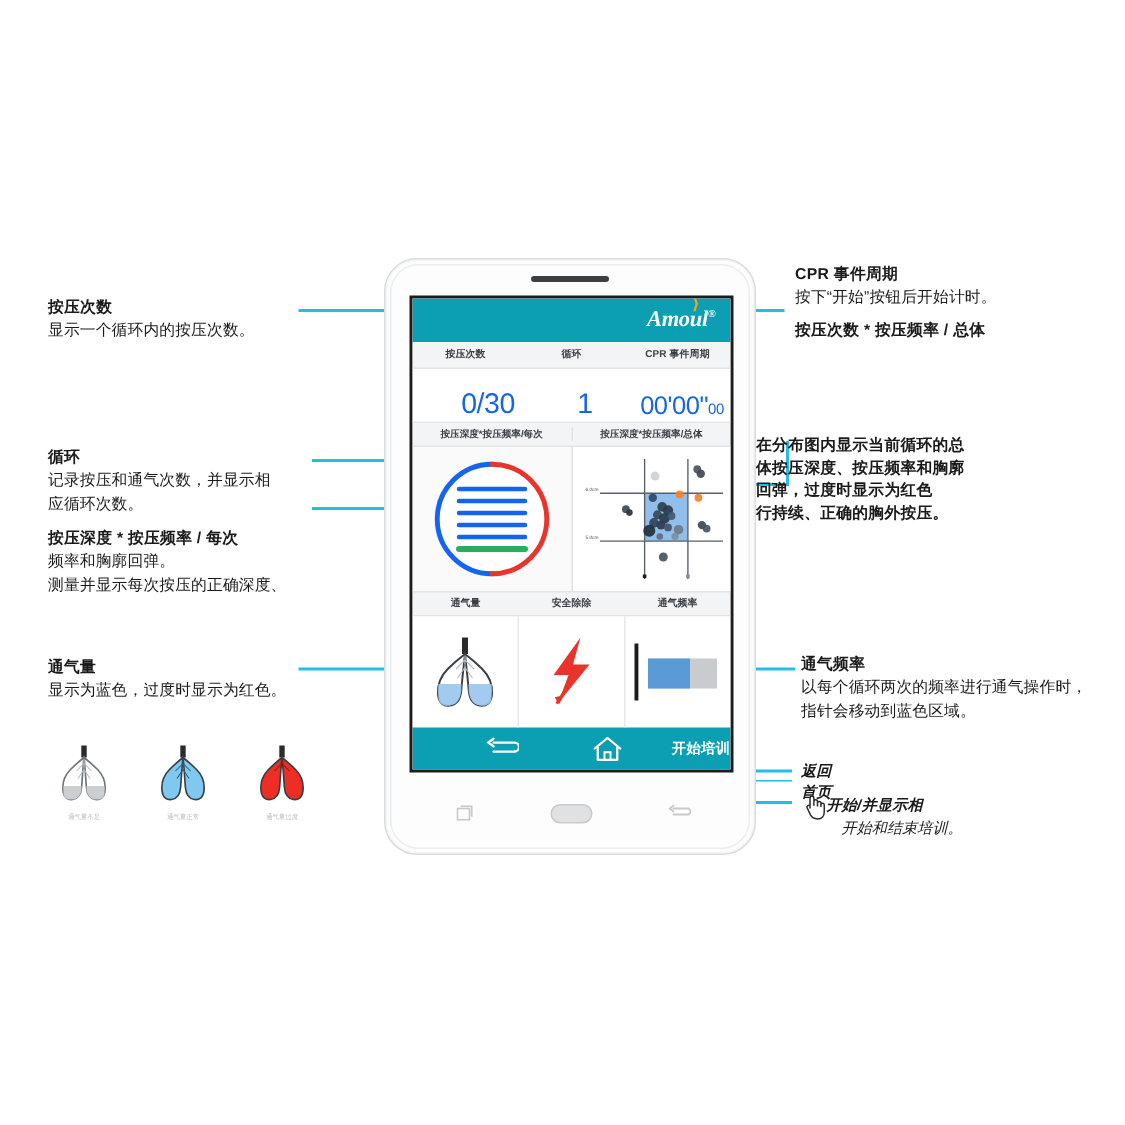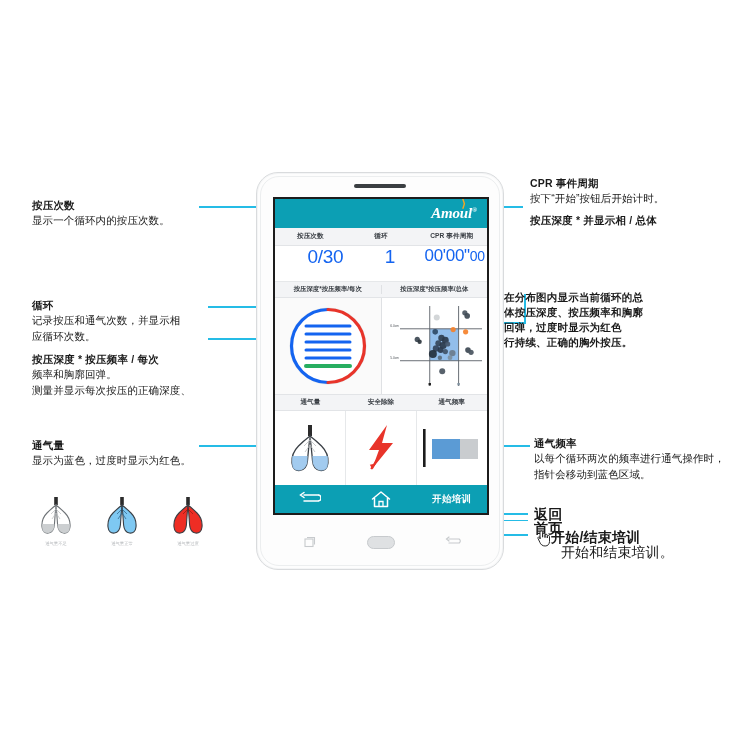--- a/index.html
+++ b/index.html
@@ -14,21 +14,21 @@
   
   .anno { position: absolute; color: #1a1a1a; }
   .anno .t {
     font-size: 10.5px; font-weight: bold; line-height: 15px;
     letter-spacing: 0.2px; white-space: nowrap;
   }
   .anno .d {
     font-size: 10.5px; line-height: 15.5px; font-weight: normal;
     letter-spacing: 0.1px;
   }
-  .anno.small .t, .anno.small .d { font-size: 14px; line-height: 15px; }
+  .anno.small .t, .anno.small .d { font-size: 10px; line-height: 15px; font-style: italic; }
 
   
   .ln { position: absolute; background: #25bce6; }
   .lnh { height: 1.6px; }
   .lnv { width: 1.6px; }
   .dot {
     position: absolute; width: 8px; height: 8px;
     border-radius: 50%; background: #25bce6;
   }
 
@@ -82,27 +82,27 @@
     display: flex; background: #f3f4f6;
     border-bottom: 1px solid #e2e4e7;
     flex: 0 0 18px; align-items: center;
   }
   .hdrRow > div {
     flex: 1; text-align: center; font-size: 6.6px; color: #3a3f45;
     font-weight: bold; letter-spacing: 0.1px; white-space: nowrap;
   }
   
   #valRow {
-    display: flex; flex: 0 0 36px; align-items: flex-start;
+    display: flex; flex: 0 0 36px; align-items: flex-end;
     background: #fff; border-bottom: 1px solid #e6e8ea; padding-left: 18px;
   }
   #valRow > div { flex: 1; text-align: center; color: #1464f0; }
   .vBig { font-size: 19px; letter-spacing: -0.3px; }
   .vTime { font-size: 17px; letter-spacing: -0.3px; }
-  .vTime .ms { font-size: 14px; }
+  .vTime .ms { font-size: 10px; }
 
   
   #subHdr {
     display: flex; flex: 0 0 16px; align-items: center;
     background: #f3f4f6; border-bottom: 1px solid #e2e4e7;
   }
   #subHdr > div {
     flex: 1; text-align: center; font-size: 6.4px; font-weight: bold;
     color: #3a3f45; white-space: nowrap;
   }
@@ -137,21 +137,21 @@
     border-right: 1px solid #e6e8ea; position: relative;
   }
   #lowRow > div:last-child { border-right: none; }
 
   
   #navbar {
     flex: 0 0 28px; background: #0c9fb4;
     display: flex; align-items: center;
   }
   #navbar > div {
-    flex: 1; display: flex; align-items: center; justify-content: center;
+    flex: 1; display: flex; align-items: center; justify-content: flex-end;
   }
   #startBtn {
     color: #fff; font-size: 9.5px; font-weight: bold; letter-spacing: 0.3px;
     white-space: nowrap;
   }
 
   
   #softkeys {
     position: absolute; left: 16px; bottom: 8px; width: 216px; height: 38px;
     display: flex; align-items: center;
@@ -227,21 +227,21 @@
   </div>
 
   <div class="anno" style="left:32px; top:438px;">
     <div class="t">通气量</div>
     <div class="d">显示为蓝色，过度时显示为红色。</div>
   </div>
 
   <div class="anno" style="left:530px; top:176px;">
     <div class="t">CPR 事件周期</div>
     <div class="d">按下“开始”按钮后开始计时。</div>
-    <div class="t" style="margin-top:6px;">按压深度 * 并显示相 / 总体</div>
+    <div class="t" style="margin-top:6px;">按压次数 * 按压频率 / 总体</div>
   </div>
 
   <div class="anno" style="left:504px; top:290px;">
     <div class="t">在分布图内显示当前循环的总</div>
     <div class="t">体按压深度、按压频率和胸廓</div>
     <div class="t">回弹，过度时显示为红色</div>
     <div class="t">行持续、正确的胸外按压。</div>
   </div>
 
   <div class="anno" style="left:534px; top:436px;">
@@ -250,21 +250,21 @@
     <div class="d">指针会移动到蓝色区域。</div>
   </div>
 
   <div class="anno small" style="left:534px; top:507px;">
     <div class="t">返回</div>
   </div>
   <div class="anno small" style="left:534px; top:521px;">
     <div class="t">首页</div>
   </div>
   <div class="anno small" style="left:551px; top:530px;">
-    <div class="t">开始/结束培训</div>
+    <div class="t">开始/并显示相</div>
     <div class="d" style="margin-left:10px;">开始和结束培训。</div>
   </div>
 
   <svg style="position:absolute; left:535px; top:529px;" width="16" height="18" viewBox="0 0 16 18">
     <path d="M5 10 L5 3.2 a1.3 1.3 0 0 1 2.6 0 L7.6 8.2 L7.6 5.4 a1.2 1.2 0 0 1 2.4 0 L10 8.6 L10 6.4
              a1.15 1.15 0 0 1 2.3 0 L12.3 9 L12.3 7.6 a1.1 1.1 0 0 1 2.2 0 L14.5 12.4
              c0 2.6 -1.6 4.6 -4.3 4.6 c-2.8 0 -4.6 -1.6 -5.3 -3.6 L3 9.4 a1.2 1.2 0 0 1 2 -1.2 Z" fill="#ffffff" stroke="#2b2b2b" stroke-width="1"></path>
   </svg>
 
   <div id="legend">

